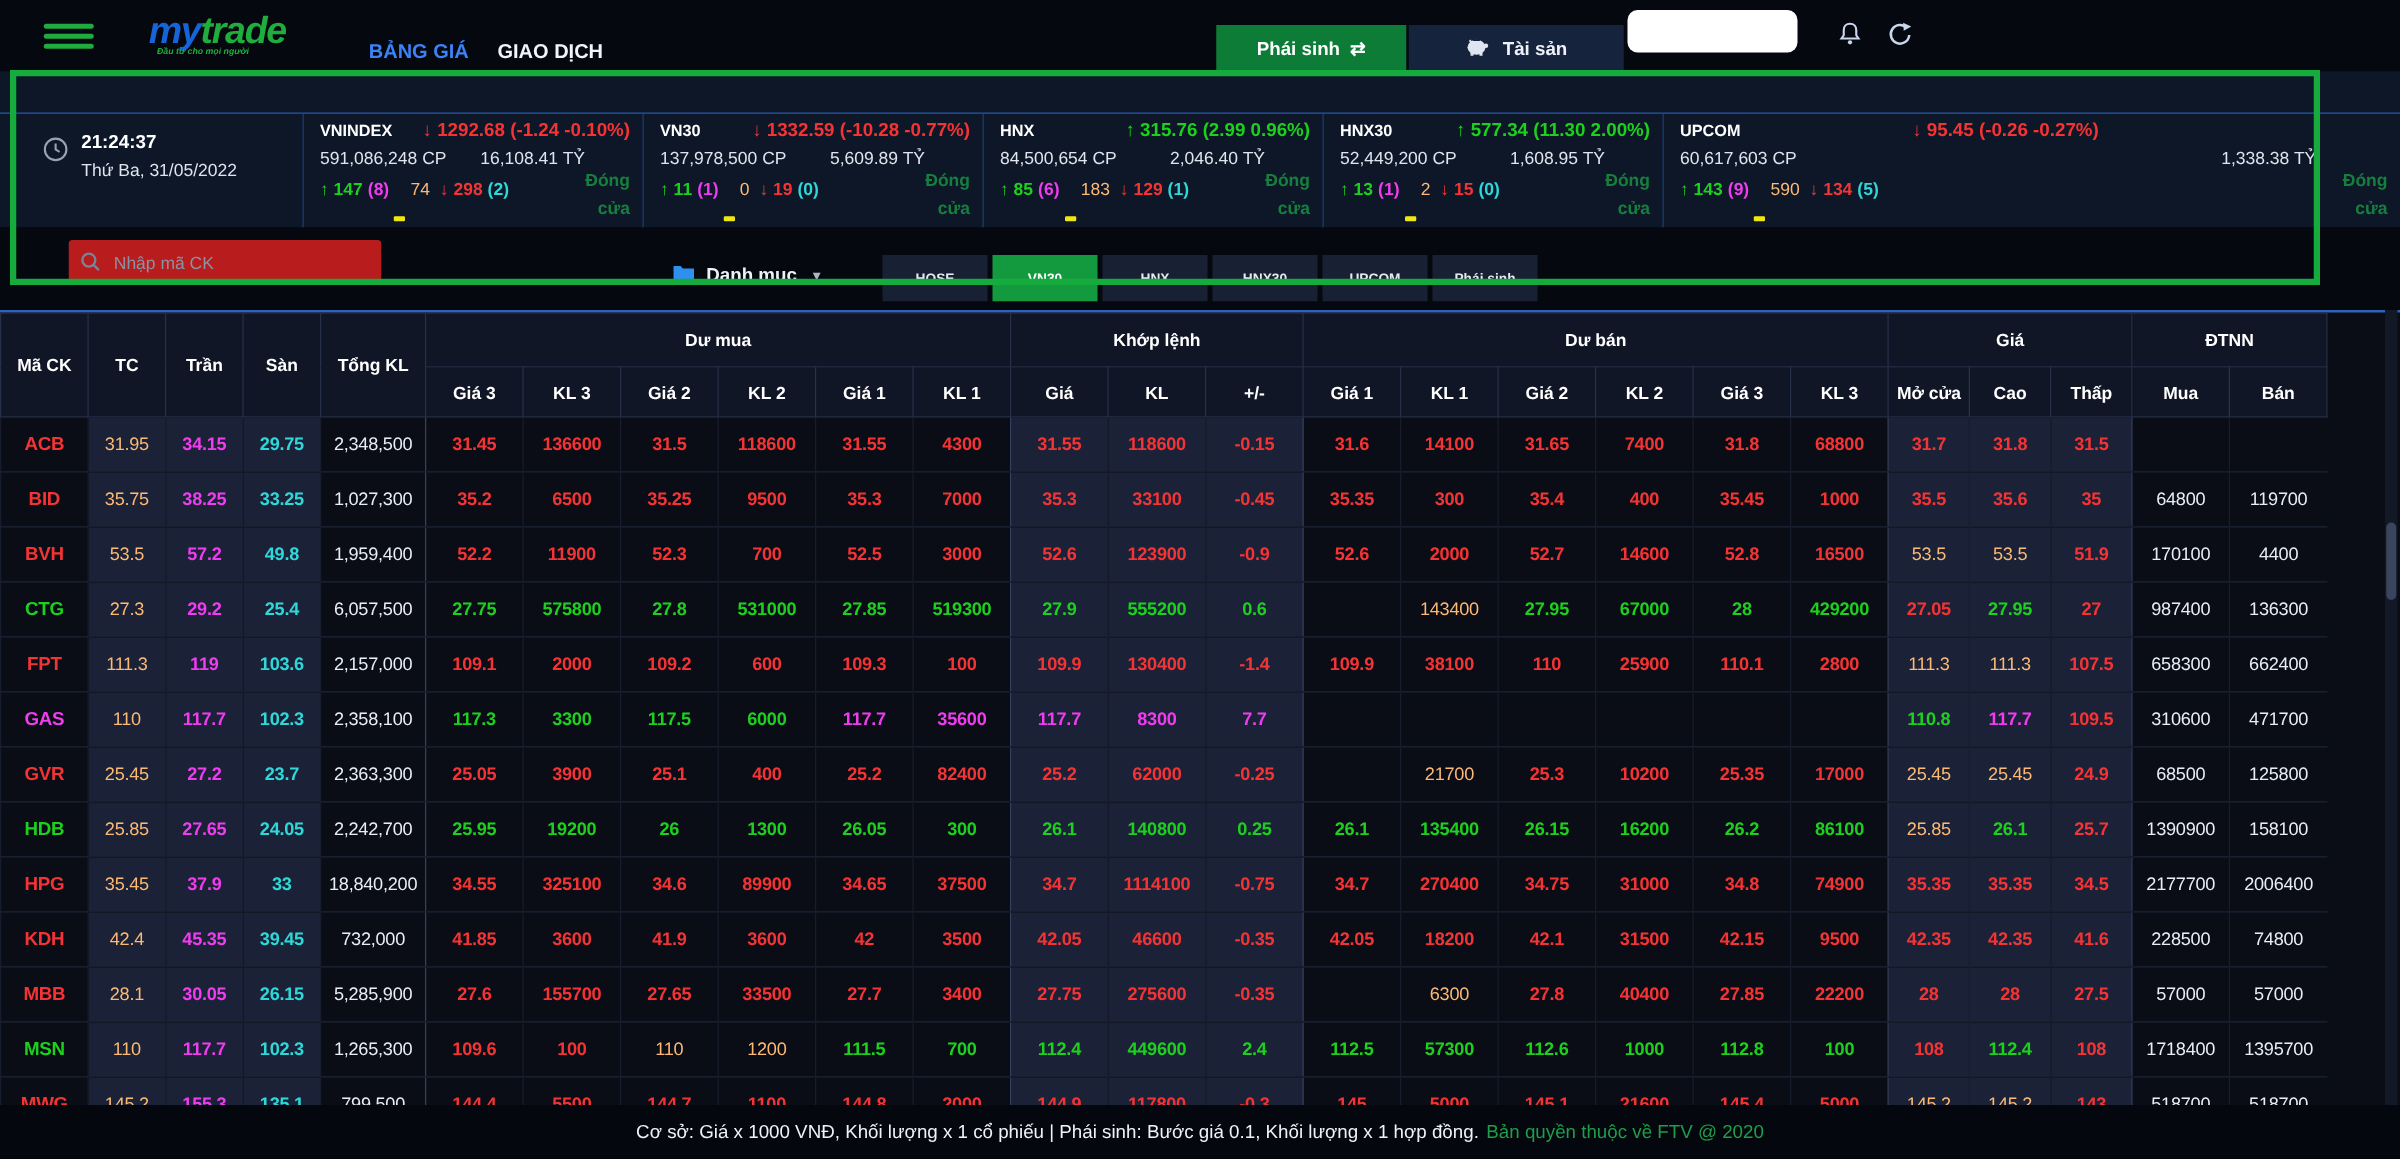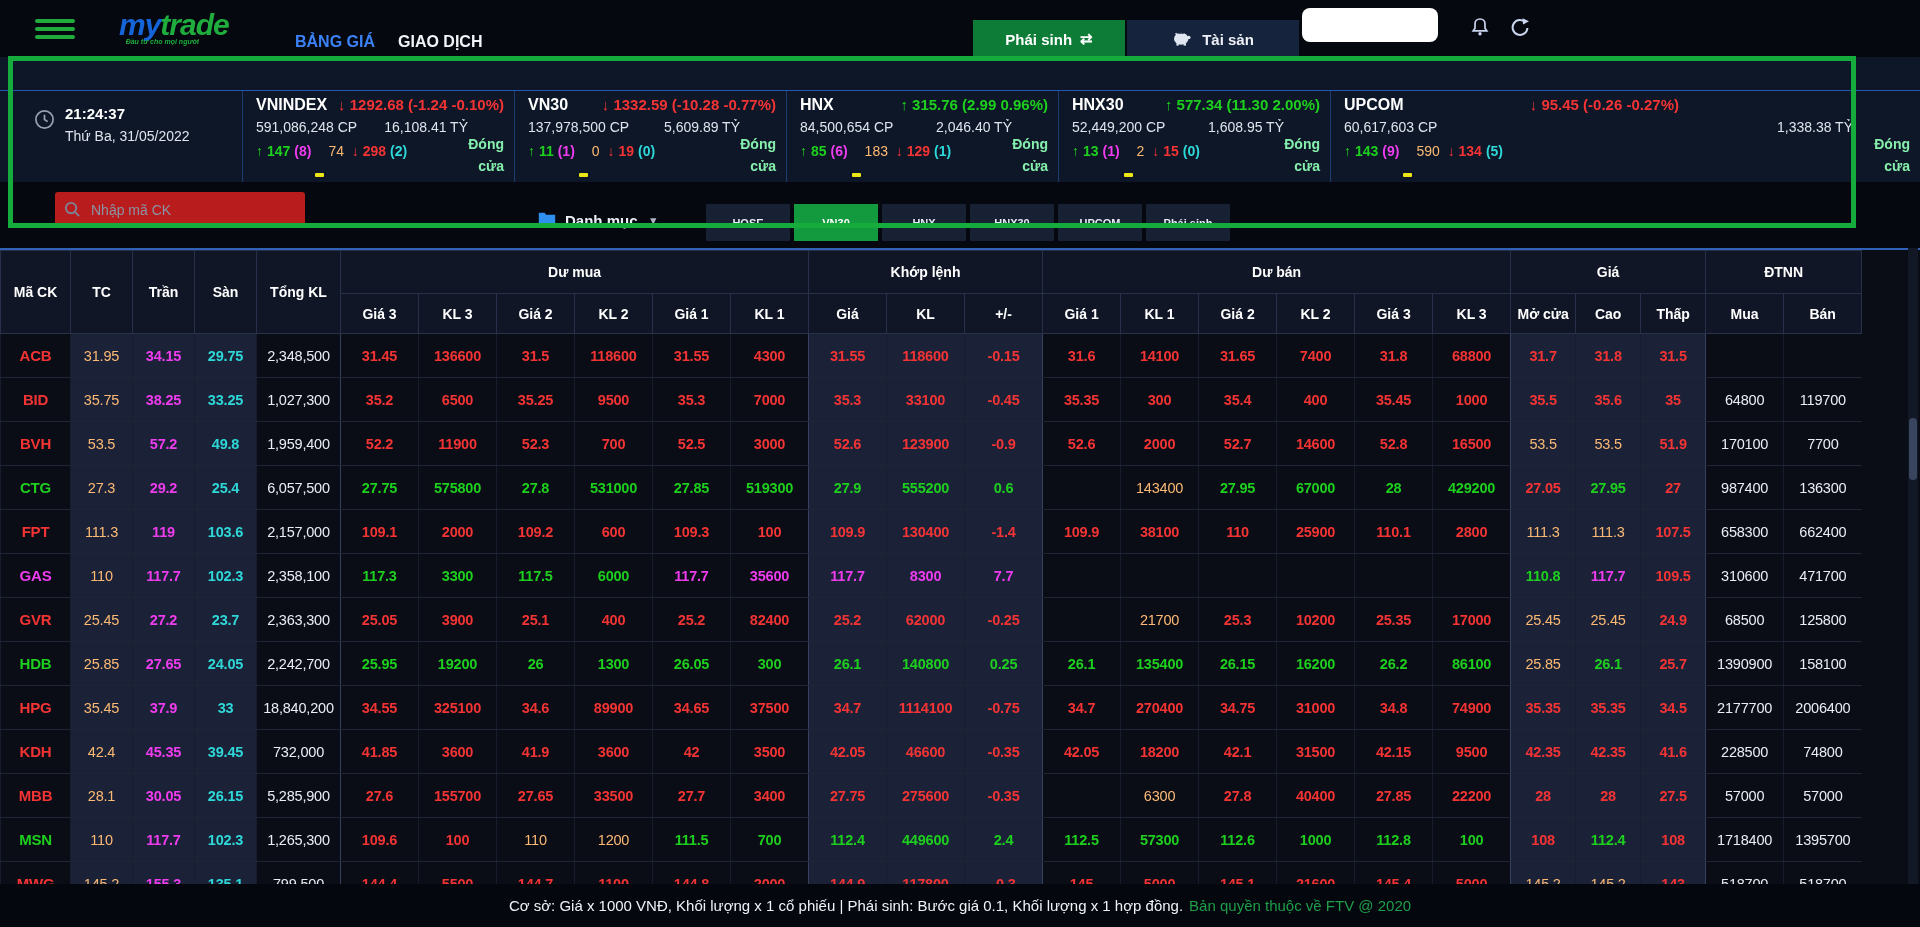--- a/index.html
+++ b/index.html
@@ -32,28 +32,28 @@
 
   
   #band { position:absolute; left:0; top:57px; width:1920px; height:125px; background:#0d1727; }
   #panels { position:absolute; left:0; top:33px; width:1920px; height:92px; border-top:1px solid #2458b0; display:flex; }
   .clock-panel { flex:0 0 242px; position:relative; padding:12px 0 0 34px; display:flex; gap:10px; }
   .clock-time { font-size:15px; font-weight:700; color:#fff; margin-top:2px; }
   .clock-date { font-size:14px; color:#dfe4ee; margin-top:6px; }
   .index-panel { position:relative; flex:0 0 272px; border-left:1px solid #1c3c72; padding:5px 10px 0 13px; }
   .index-panel.wide { flex:1 1 auto; }
   .p-r1 { display:flex; justify-content:space-between; align-items:baseline; }
-  .p-name { font-size:16px; font-weight:700; color:#fff; }
+  .p-name { font-size:13px; font-weight:700; color:#fff; }
   .p-chg { font-size:15px; font-weight:700; }
   .p-chg.up { color:#1ed01e; } .p-chg.down { color:#f43434; }
   .p-r2 { display:flex; justify-content:space-between; margin-top:5px; padding-right:36px; font-size:14px; color:#dfe4ee; }
   .p-r3 { position:absolute; left:13px; bottom:5px; font-size:14px; white-space:nowrap; }
   .p-r3 span { margin-right:4px;margin-top:45px; }
   .dash { display:inline-block; width:9px; height:4px; background:#efe714; border-radius:1px; vertical-align:middle; margin-right:3px; }
-  .p-status { position:absolute; right:10px; top:42px; width:50px; text-align:right; font-size:14px; font-weight:700; color:#86efac; line-height:22px; }
+  .p-status { position:absolute; right:10px; top:42px; width:50px; text-align:right; font-size:14px; font-weight:700; color:#15803d; line-height:22px; }
   .index-panel.wide .p-r1 { width:335px; }
   .index-panel.wide .p-r2 { width:545px; }
 
   
   #toolbar { position:absolute; left:0; top:182px; width:1920px; height:66px; background:#05080f; }
   #searchbox { position:absolute; left:55px; top:10px; width:250px; height:36px; background:#b91c1c; border:none; border-radius:3px; color:#e9edf5; font-size:14px; padding:0 10px 0 36px; outline:none; }
   #searchbox::placeholder { color:#8a93a5; }
   #search-ic { position:absolute; left:64px; top:19px; pointer-events:none; }
   #watchlist { position:absolute; left:538px; top:26px; height:24px; display:flex; align-items:center; gap:9px; color:#eef1f7; font-size:15px; font-weight:700; cursor:pointer; }
   #watchlist .caret { color:#aeb6c6; font-size:11px; margin-left:4px; }
@@ -376,21 +376,21 @@
             <td class="t-r sep">52.6</td>
             <td class="t-r">2000</td>
             <td class="t-r">52.7</td>
             <td class="t-r">14600</td>
             <td class="t-r">52.8</td>
             <td class="t-r">16500</td>
             <td class="t-y sh sep">53.5</td>
             <td class="t-y sh">53.5</td>
             <td class="t-r sh">51.9</td>
             <td class="t-w sep">170100</td>
-            <td class="t-w">7700</td>
+            <td class="t-w">4400</td>
           </tr>
           <tr>
             <td class="sym t-g">CTG</td>
             <td class="t-y sh">27.3</td>
             <td class="t-m sh">29.2</td>
             <td class="t-c sh">25.4</td>
             <td class="t-w">6,057,500</td>
             <td class="t-g sep">27.75</td>
             <td class="t-g">575800</td>
             <td class="t-g">27.8</td>

